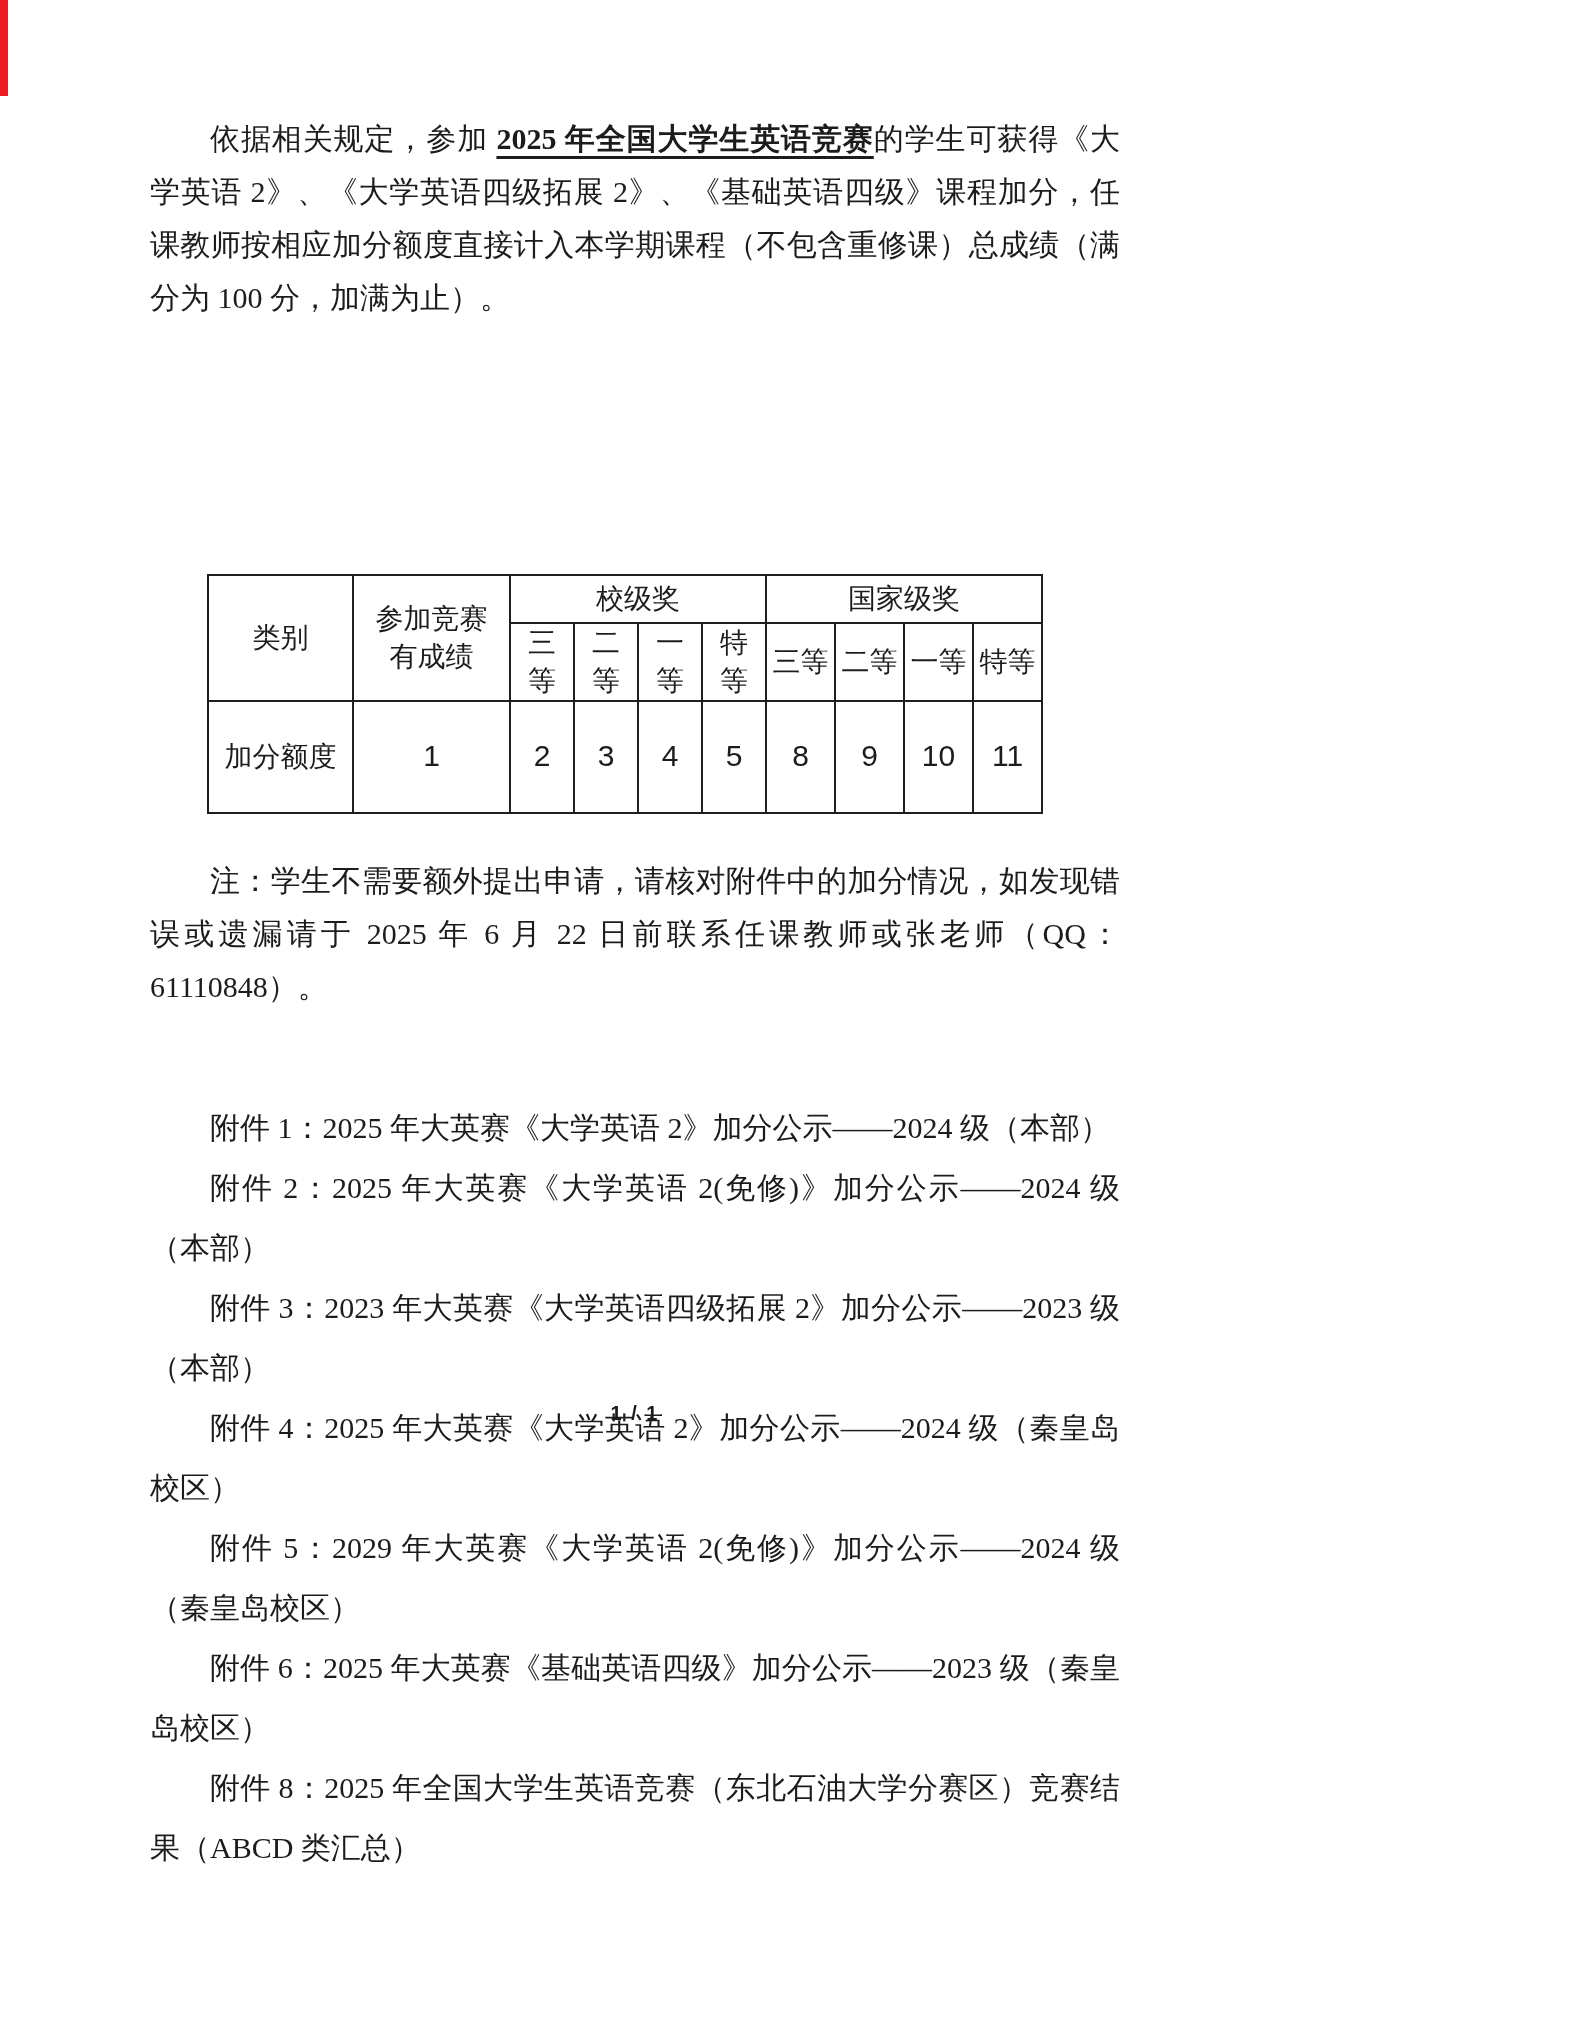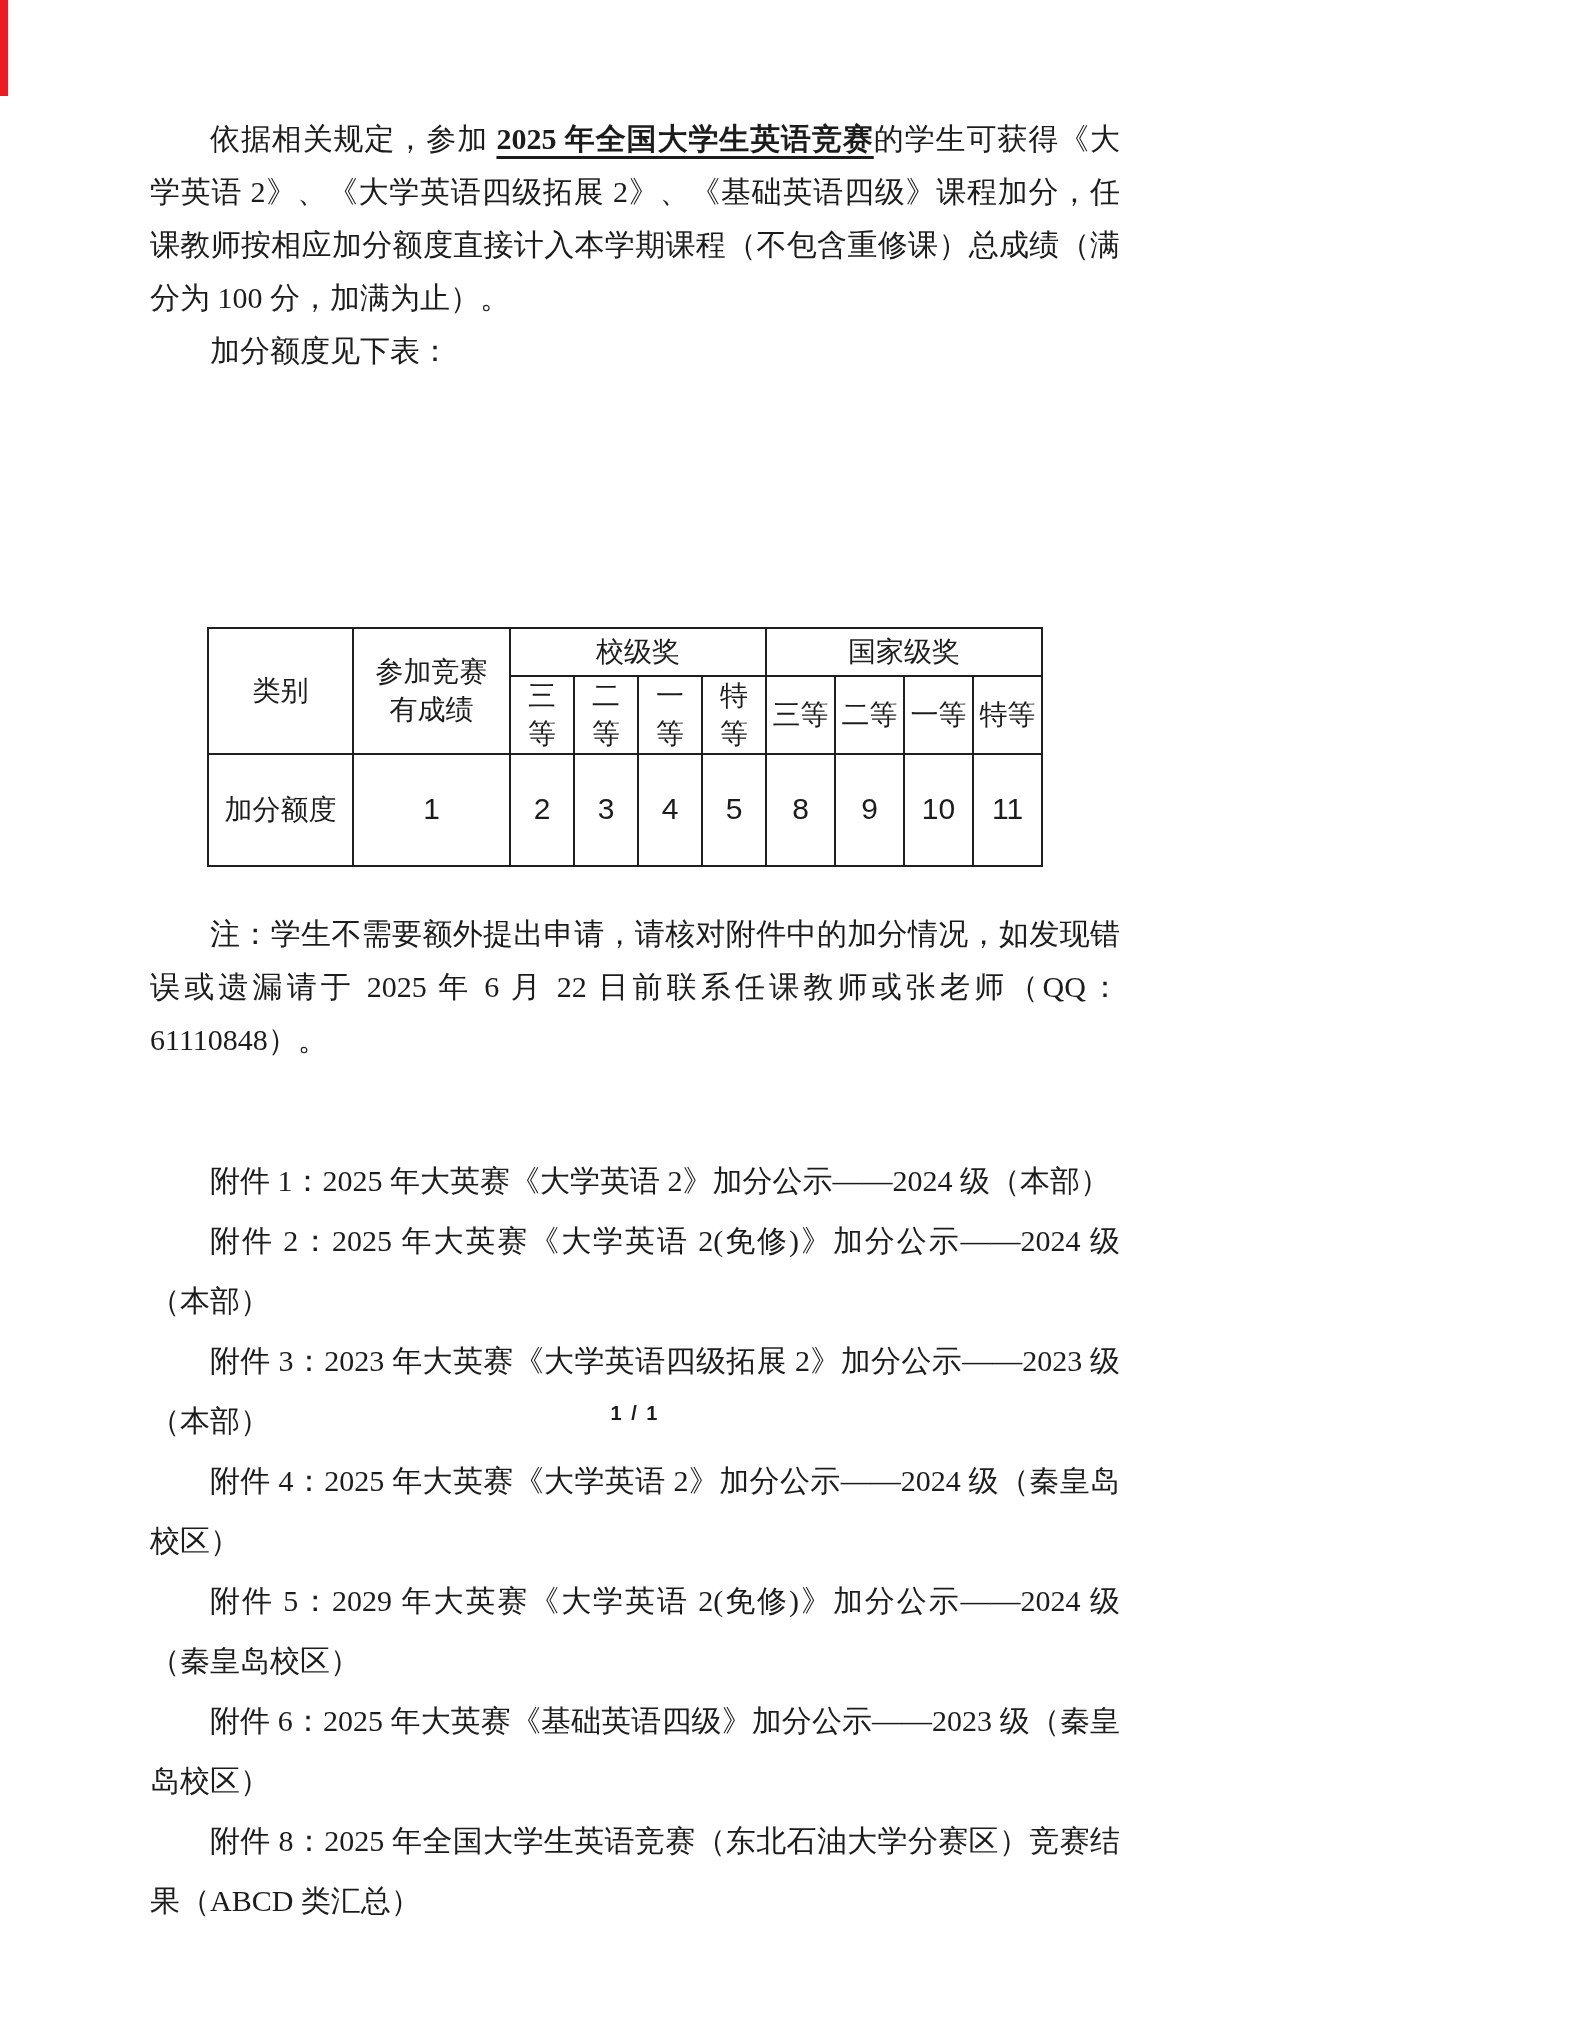--- a/index.html
+++ b/index.html
@@ -90,21 +90,20 @@
 <body>
 
 <div class="page">
   <div class="red-strip"></div>
 
   <div class="sheet">
     <div class="content">
 
       <p class="para"><span>依据相关规定，参加 </span><span class="emph">2025 年全国大学生英语竞赛</span><span>的学生可获得《大学英语 2》、《大学英语四级拓展 2》、《基础英语四级》课程加分，任课教师按相应加分额度直接计入本学期课程（不包含重修课）总成绩（满分为 100 分，加满为止）。</span></p>
 
-      <p class="para2">加分额度见下表：</p>
 
       <table class="score-table">
         <colgroup>
           <col class="col-cat">
           <col class="col-part">
           <col class="col-sch">
             <col class="col-sch">
             <col class="col-sch">
             <col class="col-sch">
           <col class="col-nat">

